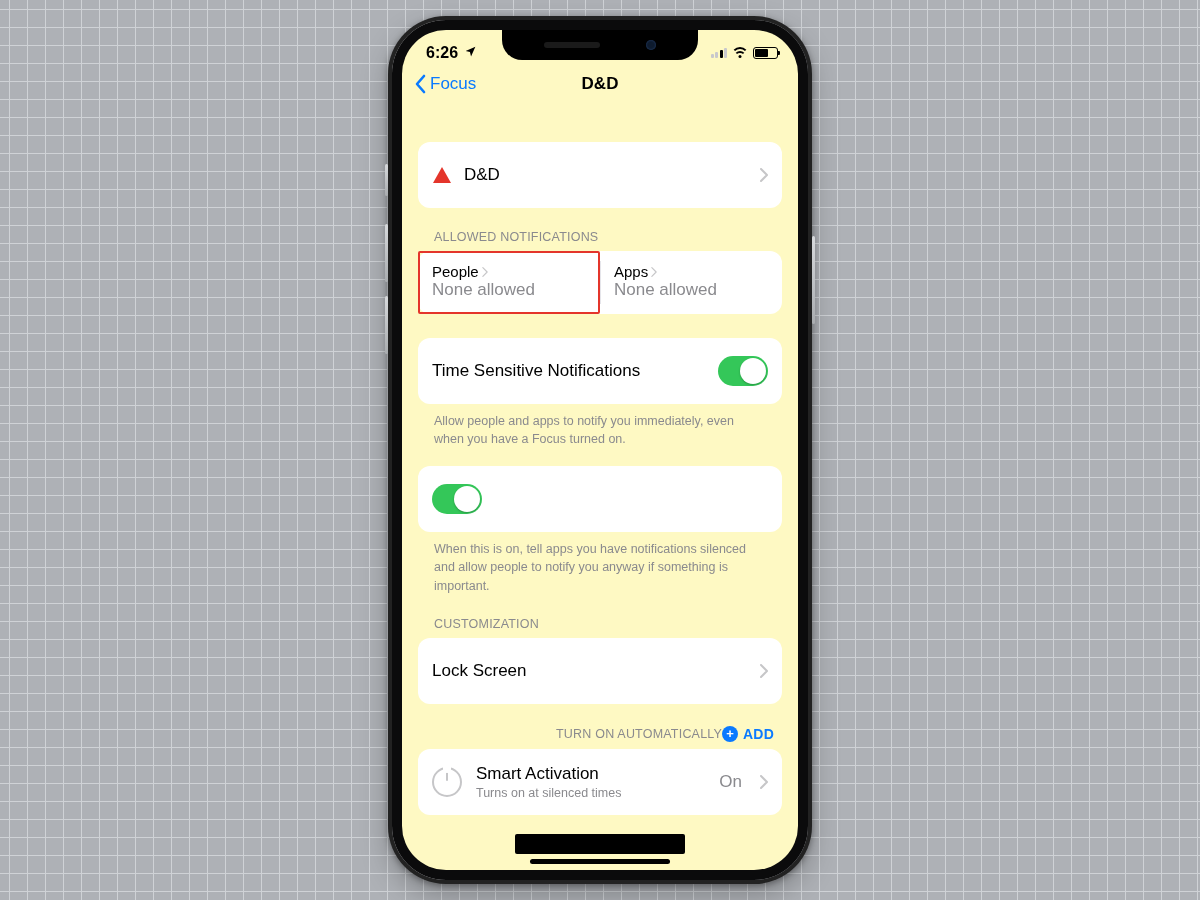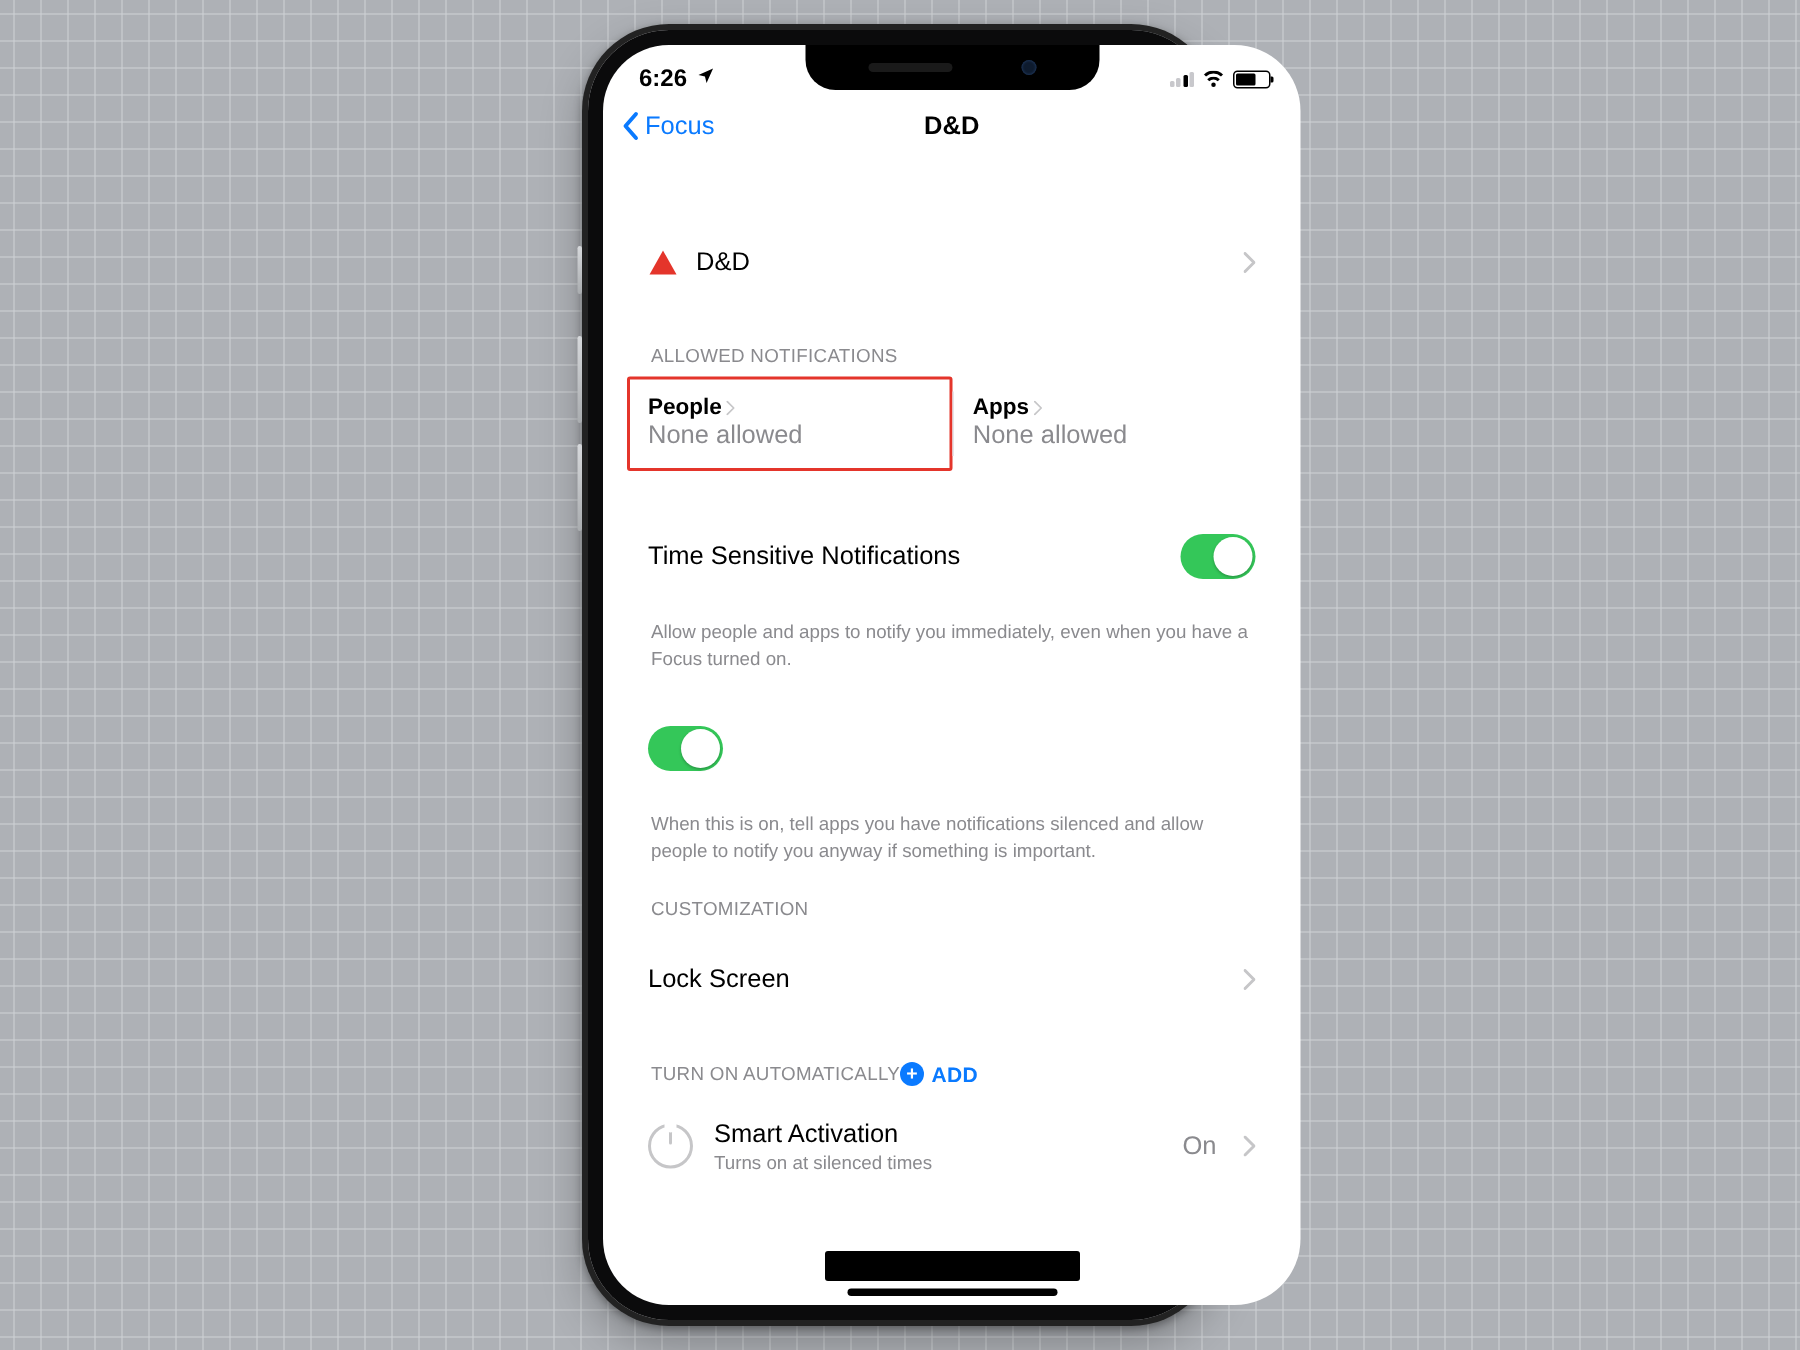--- a/index.html
+++ b/index.html
@@ -14,21 +14,21 @@
       display:flex;align-items:center;justify-content:center}
   
   .phone{width:424px;height:868px;border-radius:58px;background:#222;box-shadow:0 2px 6px rgba(0,0,0,.35),0 12px 28px rgba(0,0,0,.25);padding:4px;box-sizing:border-box;position:relative}
   .phone::before{content:"";position:absolute;inset:4px;border-radius:54px;background:linear-gradient(135deg,#e8e8ea,#b9bbc0 35%,#e4e4e8 70%,#c1c3c8);z-index:0}
   .phone-inner{position:relative;z-index:1;width:416px;height:860px;border-radius:54px;background:#0b0b0c;padding:10px;box-sizing:border-box}
   .side-btn{position:absolute;background:linear-gradient(#d7d9dc,#a9acaf);border-radius:2px}
   .sb-left1{left:-3px;top:148px;width:3px;height:32px}
   .sb-left2{left:-3px;top:208px;width:3px;height:58px}
   .sb-left3{left:-3px;top:280px;width:3px;height:58px}
   .sb-right{right:-3px;top:220px;width:3px;height:88px}
-  .screen{width:465px;height:840px;border-radius:44px;background:#ffffff;overflow:hidden;position:relative;color:#000}
+  .screen{width:396px;height:840px;border-radius:44px;background:#fef9c3;overflow:hidden;position:relative;color:#000}
   .notch{position:absolute;top:0;left:50%;transform:translateX(-50%);width:196px;height:30px;background:#000;border-bottom-left-radius:20px;border-bottom-right-radius:20px;z-index:5;display:flex;align-items:center;justify-content:center;gap:46px}
   .speaker{width:56px;height:6px;border-radius:3px;background:#1a1a1a}
   .cam{width:10px;height:10px;border-radius:50%;background:#0e1b2e;box-shadow:inset 0 0 2px #2b4a7a}
   
   .status{height:44px;display:flex;align-items:center;justify-content:space-between;padding:0 20px 0 24px;font-size:16px;font-weight:600}
   .status-left{display:flex;align-items:center;gap:6px;margin-top:2px}
   .status-right{display:flex;align-items:center;gap:5px;margin-top:2px}
   .sig{display:inline-flex;align-items:flex-end;gap:1.5px}
   .sig i{width:3px;background:#c8c8cc;border-radius:1px}
   .sig i:nth-child(1){height:4px}
@@ -50,27 +50,27 @@
   .title{position:absolute;left:0;right:0;text-align:center;font-size:17px;font-weight:600;pointer-events:none}
   
   .content{padding:0 16px 8px 16px}
   .card{background:#fff;border-radius:12px;margin-top:24px}
   .row{display:flex;align-items:center;min-height:46px;padding:10px 14px;gap:12px;position:relative}
   .row+.row::before{content:"";position:absolute;left:14px;right:0;top:0;height:1px;background:#e5e5ea}
   .row .lbl{font-size:17px;flex:1}
   .chev{color:#c6c6c8}
   .chev svg{width:8px;height:14px;display:block}
   .sect-h{font-size:12.5px;color:#8a8a8e;letter-spacing:.2px;margin:22px 2px 7px 16px;text-transform:uppercase}
-  .sect-h.row-h{display:flex;justify-content:flex-start;align-items:center;margin-right:8px}
+  .sect-h.row-h{display:flex;justify-content:flex-end;align-items:center;margin-right:8px}
   .add{display:flex;align-items:center;gap:5px;color:#0a7aff;font-size:14px;font-weight:600}
   .add .pl{width:16px;height:16px;border-radius:50%;background:#0a7aff;color:#fff;display:flex;align-items:center;justify-content:center;font-size:13px;line-height:1}
   .split{display:flex}
   .split .col{flex:1;padding:12px 14px 14px 14px;position:relative}
   .split .col+.col::before{content:"";position:absolute;left:0;top:10px;bottom:10px;width:1px;background:#e5e5ea}
-  .col-t{display:flex;align-items:center;gap:3px;font-size:15px;font-weight:700}
+  .col-t{display:flex;align-items:center;gap:3px;font-size:15px;font-weight:400}
   .col-t .chev svg{width:6px;height:10px}
   .col-s{font-size:17px;color:#8a8a8e}
   .highlight{outline:2.5px solid #e4352b;outline-offset:-2px;border-radius:2px}
   .toggle{width:50px;height:30px;border-radius:15px;background:#34c759;position:relative;flex:none}
   .toggle::after{content:"";position:absolute;right:2px;top:2px;width:26px;height:26px;border-radius:50%;background:#fff;box-shadow:0 1px 2px rgba(0,0,0,.25)}
   .foot{font-size:12.5px;color:#8a8a8e;line-height:1.45;padding:8px 16px 0 16px}
   .tri{width:20px;height:18px;display:flex;align-items:center;justify-content:center}
   .pwr{width:26px;height:26px;border:2px solid #c6c6c8;border-radius:50%;display:flex;align-items:center;justify-content:center;position:relative;flex:none;margin-right:2px}
   .pwr::before{content:"";position:absolute;top:-2px;width:2px;height:12px;background:#c6c6c8}
   .pwr::after{content:"";position:absolute;top:-4px;width:8px;height:8px;background:#fff;border-radius:0 0 4px 4px}

